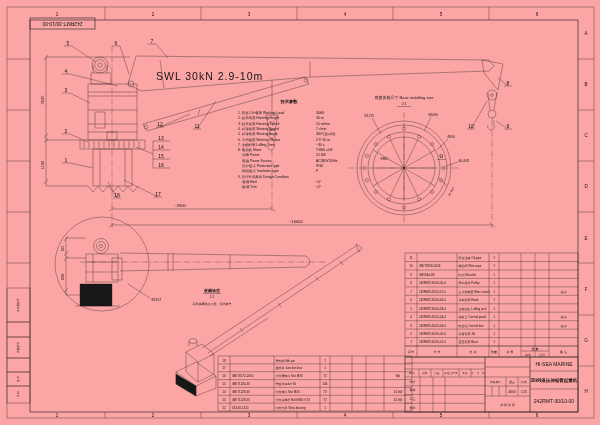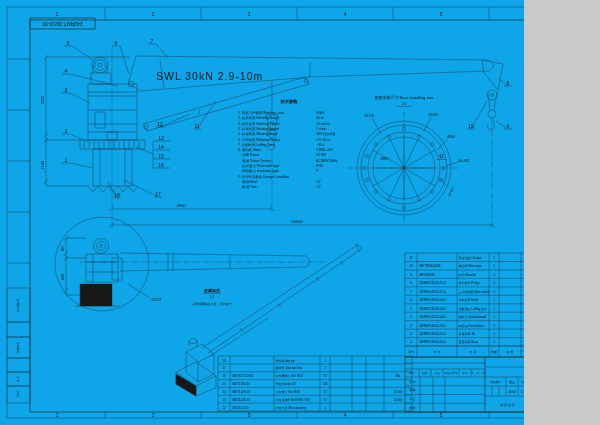--- a/index.html
+++ b/index.html
@@ -1,16 +1,16 @@
 <!DOCTYPE html>
 <html><head>
 <meta charset="utf-8">
 <style>
   html,body{margin:0;padding:0;background:#c9c9c9;}
-  .sheet{position:relative;width:524px;height:425px;background:#0ea5e9;overflow:hidden;}
+  .sheet{position:relative;width:600px;height:425px;background:#fca5a5;overflow:hidden;}
   svg{display:block;}
   text{font-family:"Liberation Sans",sans-serif;fill:#151515;}
   .t2{font-size:2.7px;} .t3{font-size:3px;} .t32{font-size:3.2px;}
   .t35{font-size:3.4px;} .t4{font-size:4px;} .t43{font-size:4.3px;} .t45{font-size:4.5px;}
   .t5{font-size:5px;} .t10{font-size:10.5px;letter-spacing:1px;}
   .b{font-weight:bold;}
   .ln{stroke:#1b1b1b;stroke-width:.6;fill:none;}
   .lt{stroke:#1b1b1b;stroke-width:.35;fill:none;}
   .dk{stroke:#1b1b1b;stroke-width:.35;fill:#171717;}
   .cl{stroke:#1b1b1b;stroke-width:.3;fill:none;stroke-dasharray:6 1.6 1.2 1.6;}

